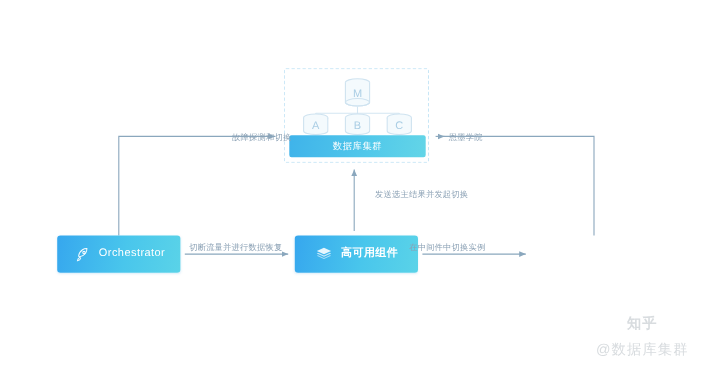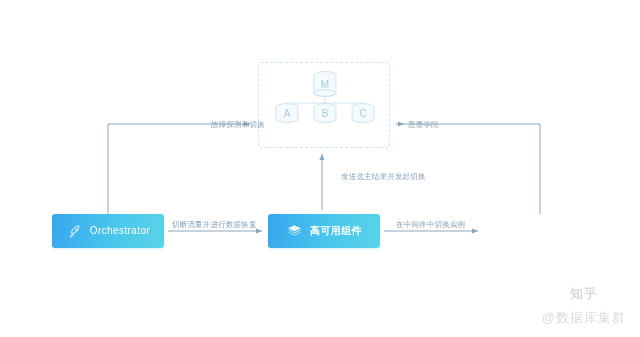--- a/index.html
+++ b/index.html
@@ -99,21 +99,21 @@
     position: absolute;
     font-size: 7.5px;
     color: #8aa0b4;
     white-space: nowrap;
     letter-spacing: .2px;
     line-height: 1;
   }
   #lbl-detect  { left: 168px; top: 121px; margin-left: 43px; }
   #lbl-access  { left: 408px; top: 121px; }
   #lbl-elect   { left: 172px; top: 221px; }
-  #lbl-switch  { left: 396px; top: 221px; }
+  #lbl-switch  { left: 372px; top: 221px; }
   #lbl-cutoff  { left: 341px; top: 173px; }
 
   
   #watermark {
     position: absolute;
     right: 14px;
     bottom: 10px;
     display: flex;
     align-items: center;
     gap: 6px;
@@ -189,20 +189,23 @@
           <path d="M93,40 L93,52 a11,3.4 0 0 0 22,0 L115,40" fill="#f4fafd"></path>
         </g>
       </g>
       <g fill="#a9cde4" font-family="Liberation Sans, sans-serif" font-size="10" text-anchor="middle">
         <text x="66" y="21">M</text>
         <text x="28" y="50">A</text>
         <text x="66" y="50">B</text>
         <text x="104" y="50">C</text>
       </g>
     </svg>
+    <div id="cluster-bar">
+      <span>数据库集群</span>
+    </div>
   </div>
 
   <div id="node-orchestrator" class="node">
     <svg class="glyph" viewBox="0 0 24 24" fill="none" stroke="#ffffff" stroke-width="1.3">
       <path d="M9.5 15.5c-2 .6-3 2-3.3 4.3 2.3-.3 3.7-1.3 4.3-3.3"></path>
       <path d="M10.2 16.3 7.7 13.8c.6-3.6 2.4-6.4 5-8.1 1.7-1.1 3.6-1.6 5.6-1.5.1 2-.4 3.9-1.5 5.6-1.7 2.6-4.5 4.4-8.1 5z"></path>
       <circle cx="14.6" cy="9.4" r="1.6"></circle>
     </svg>
     <span class="label">Orchestrator</span>
   </div>

